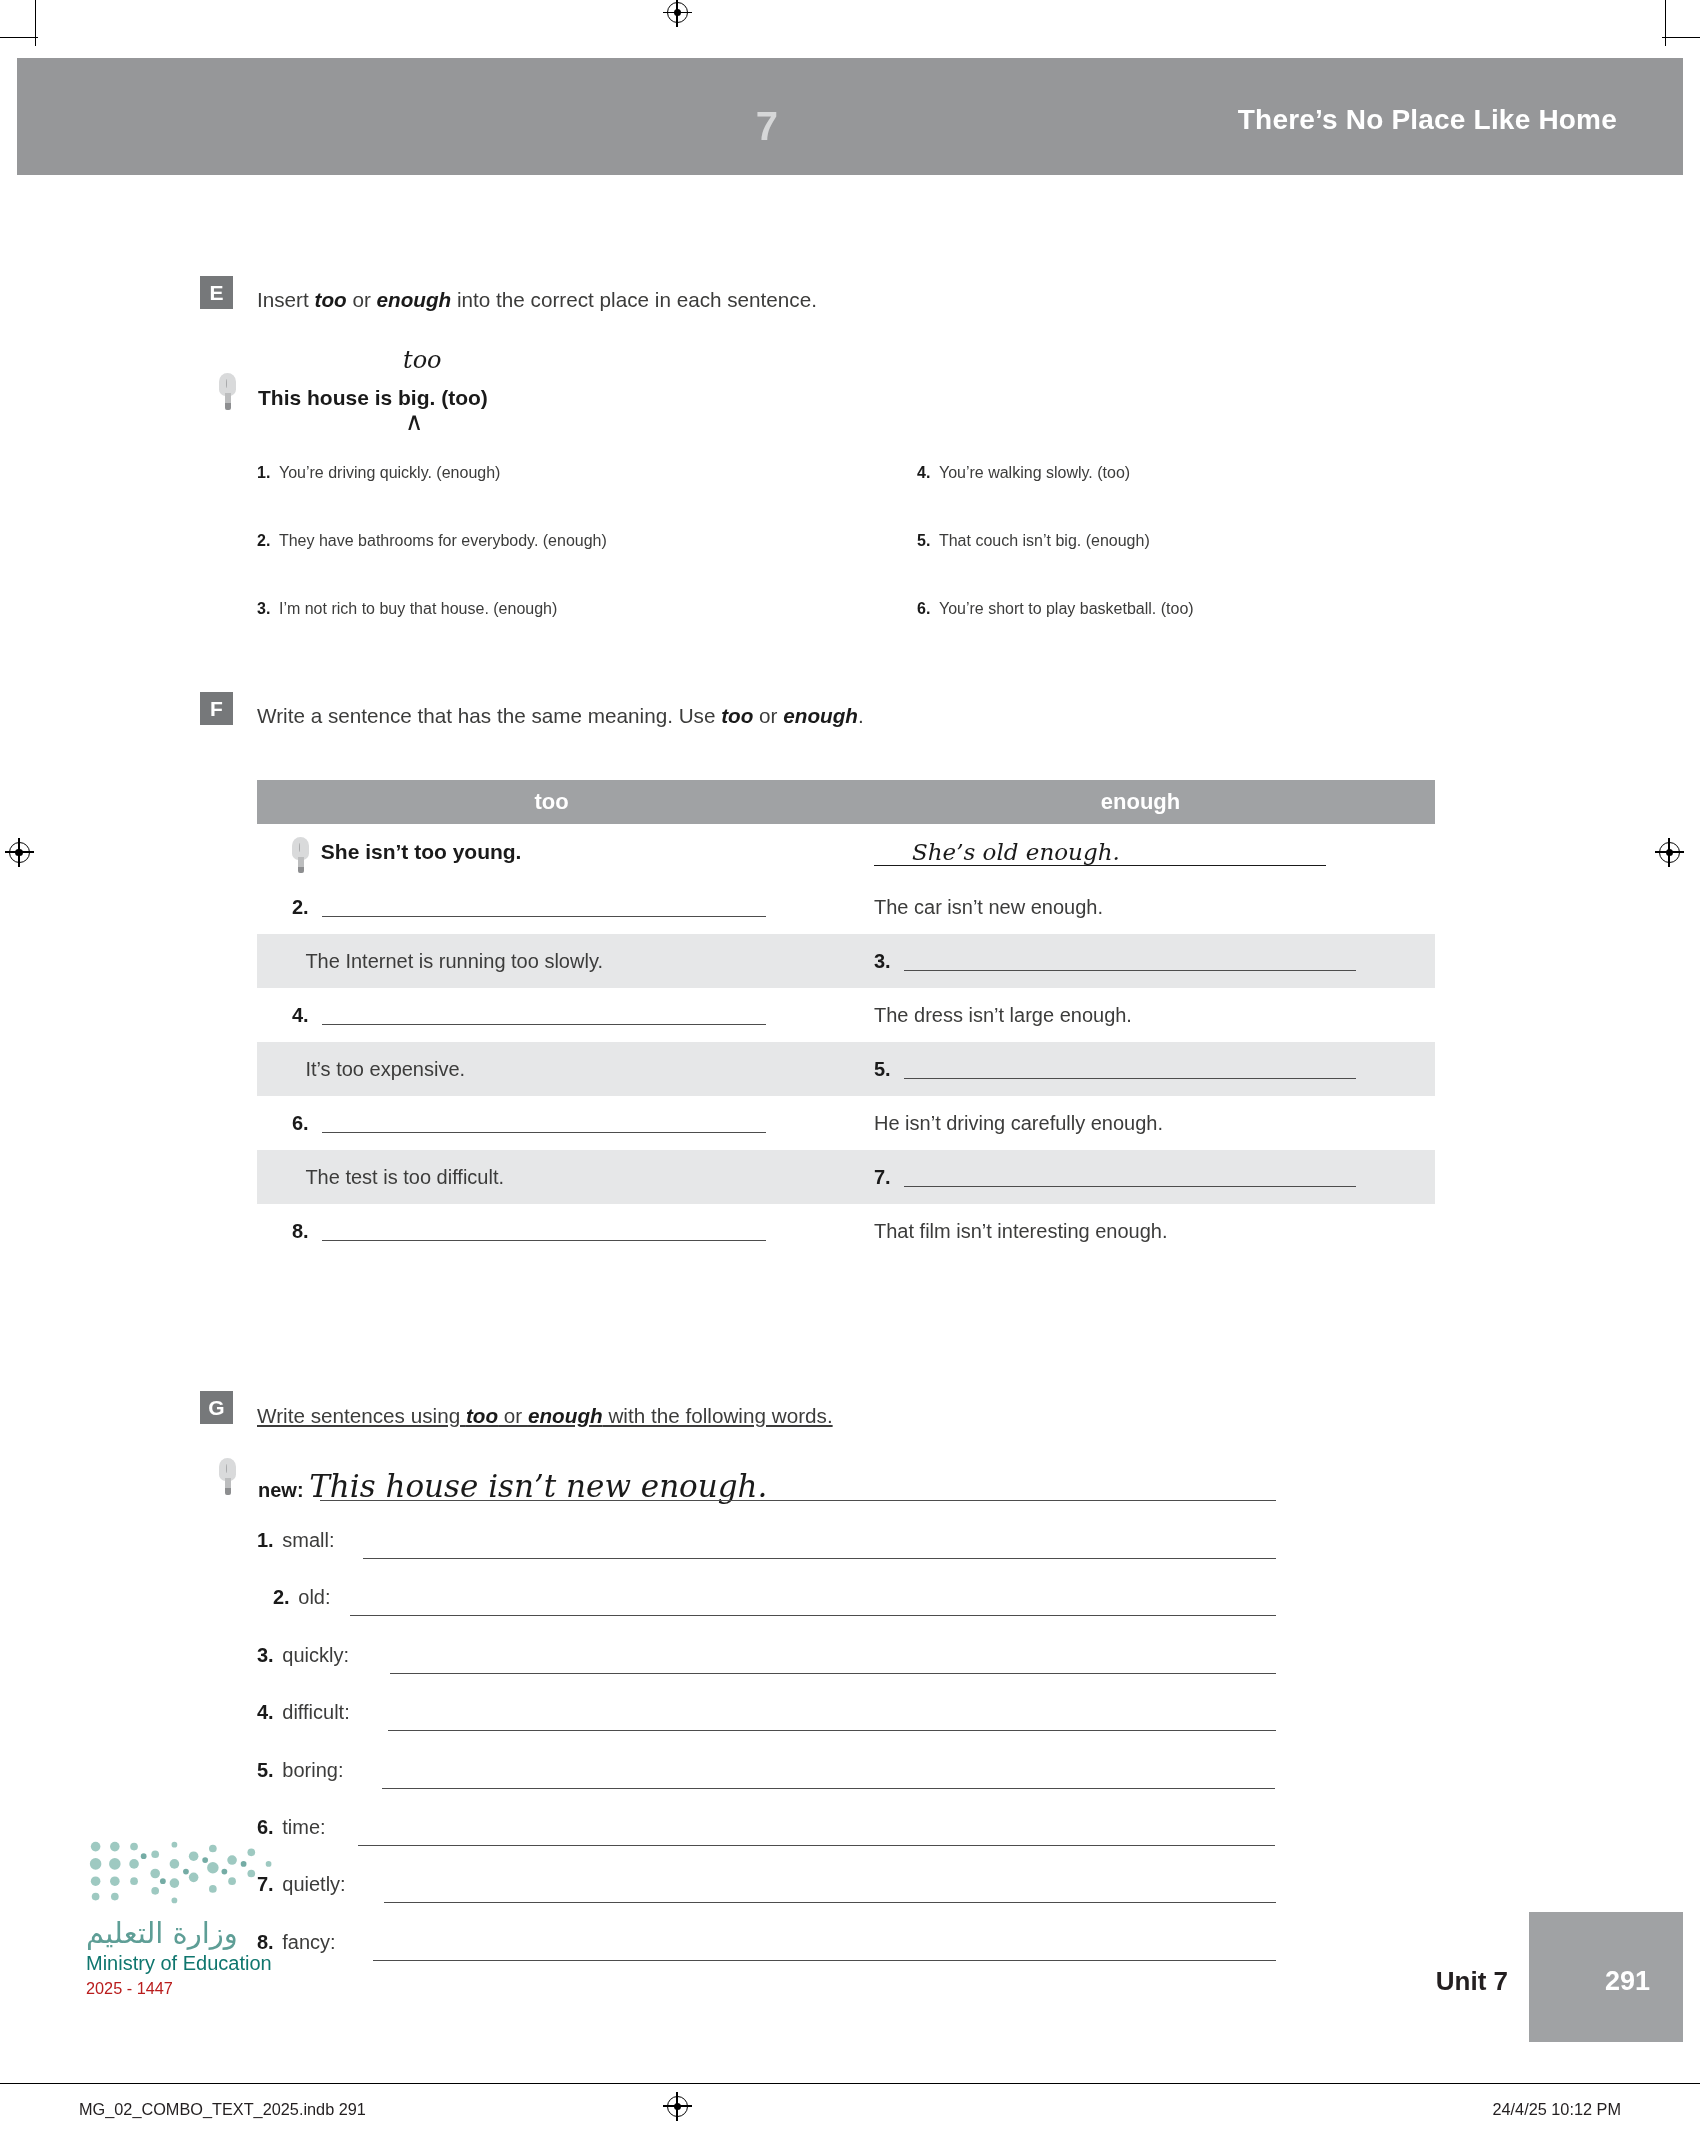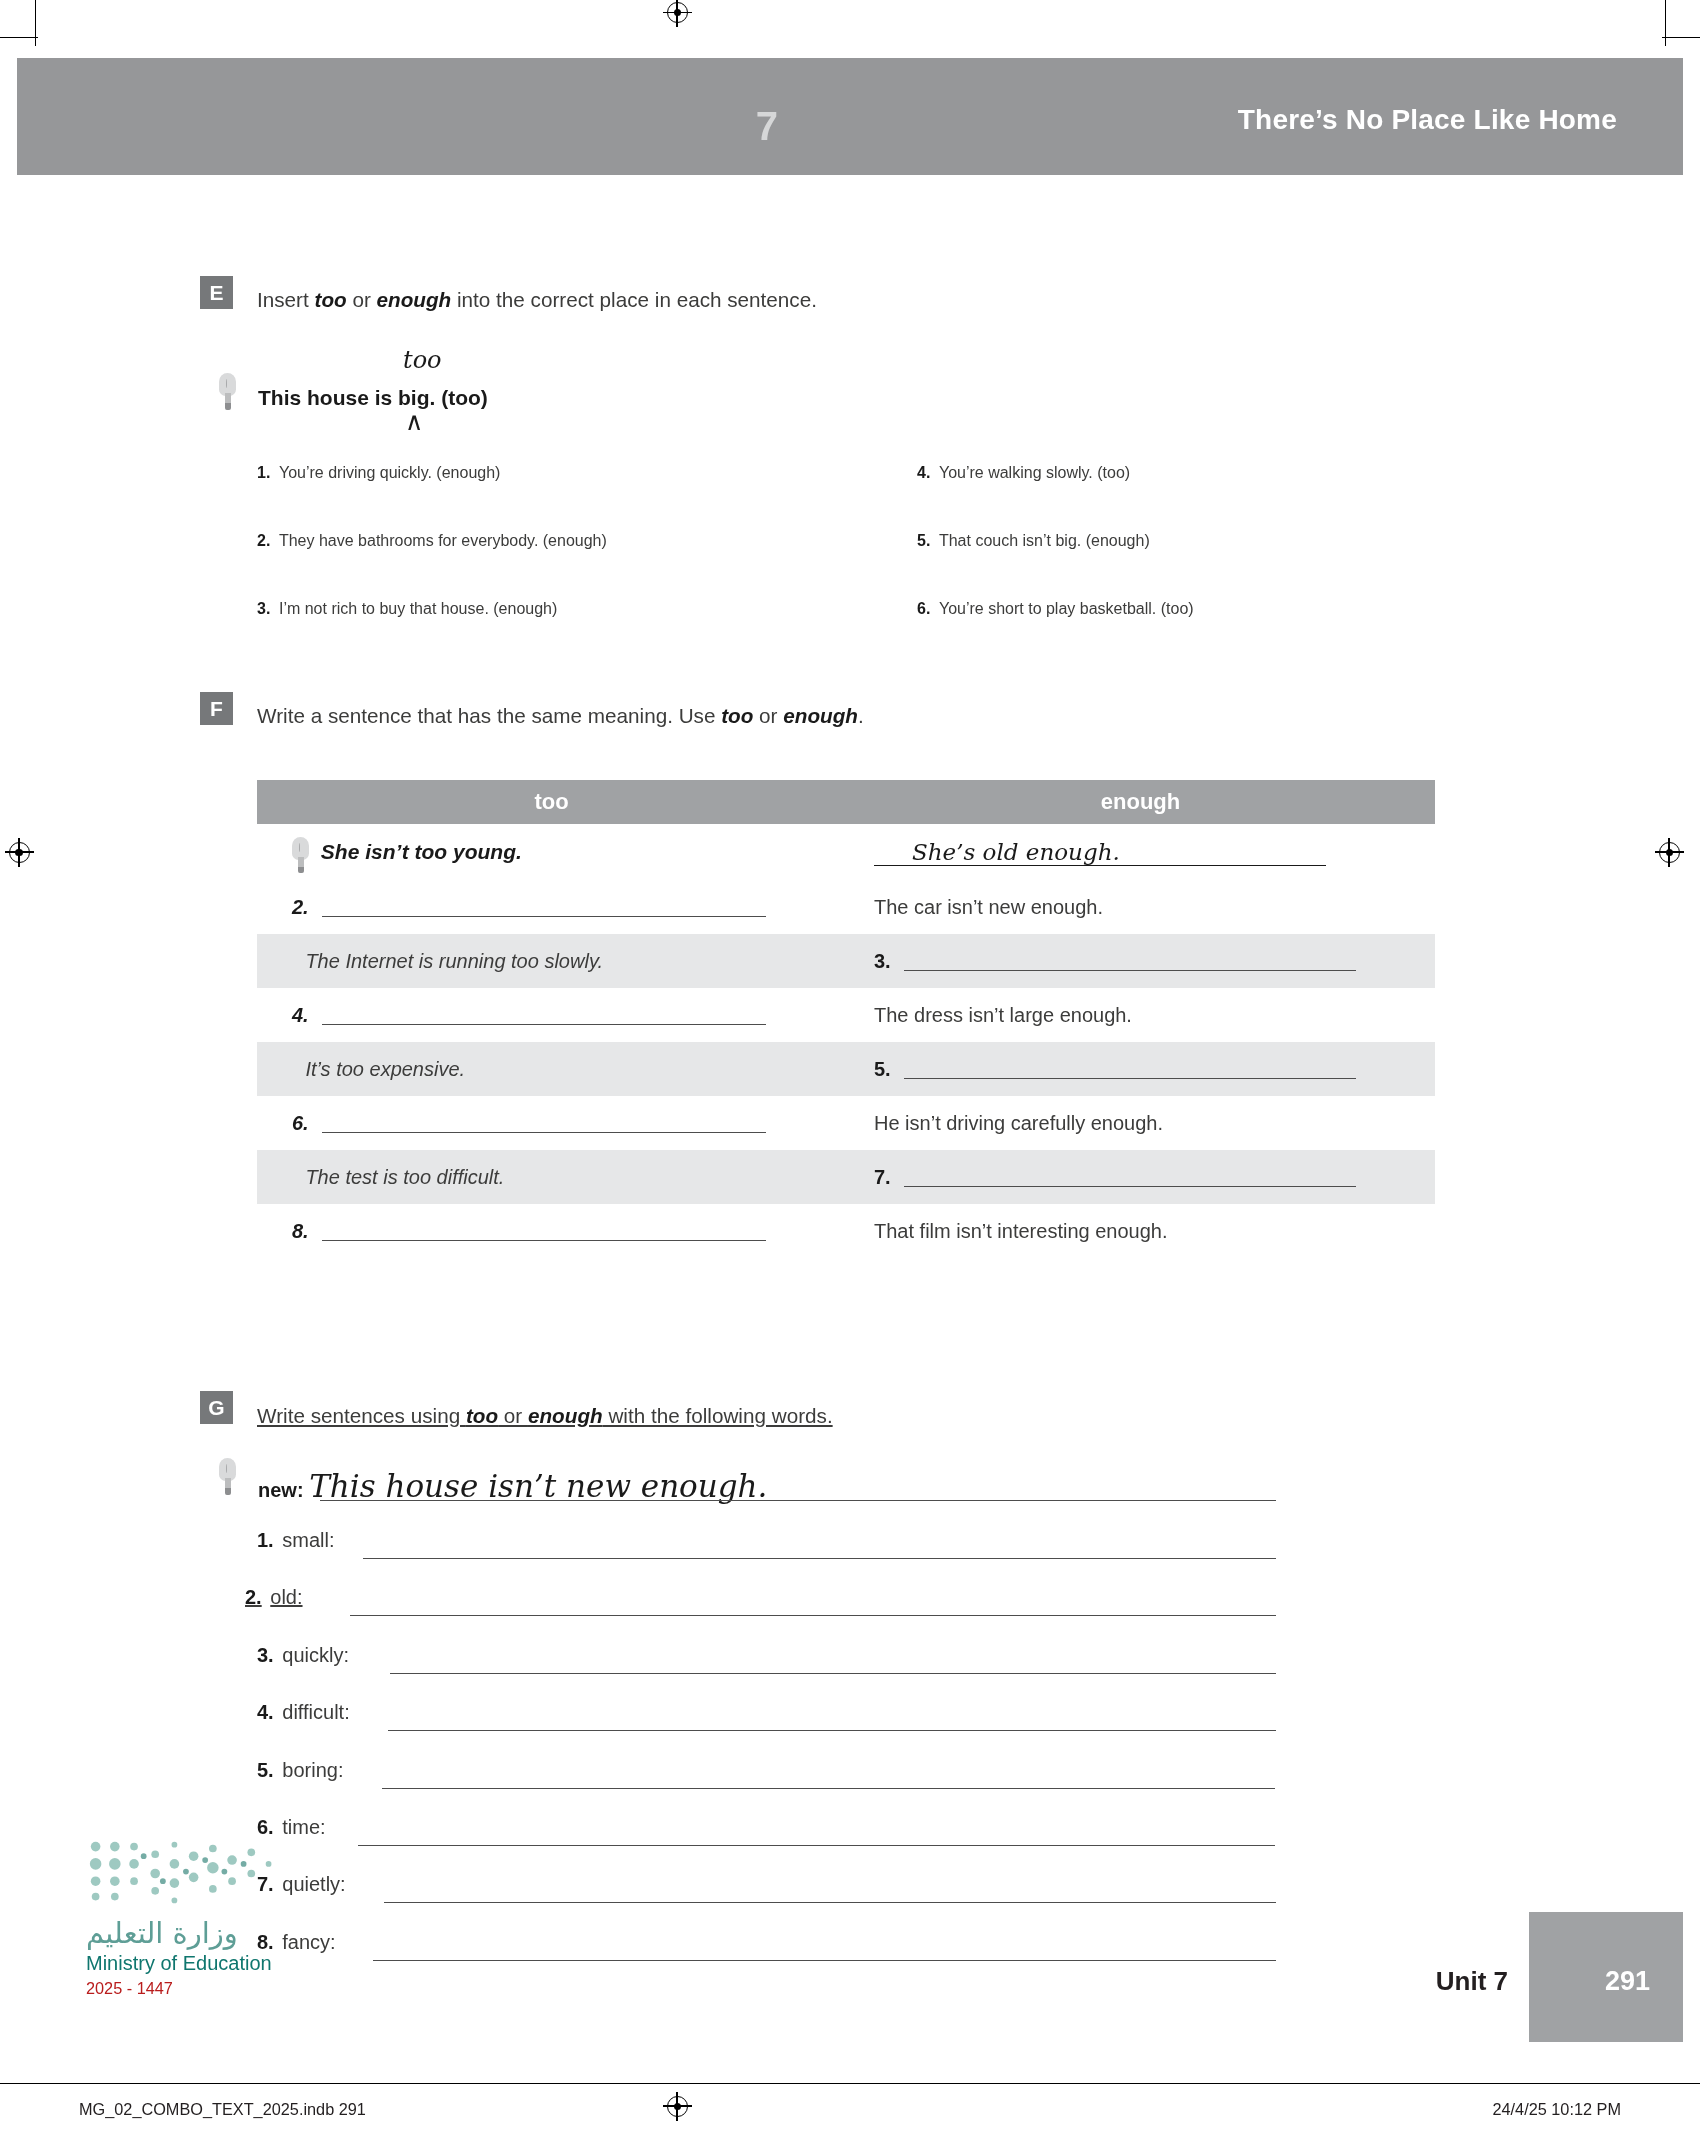--- a/index.html
+++ b/index.html
@@ -95,21 +95,21 @@
   }
   .tbl-head .c {
     flex:1; display:flex; align-items:center; justify-content:center;
   }
   .trow { display:flex; min-height:54px; align-items:center; }
   .trow.shade { background:#e6e7e8; }
   .trow .cell {
     flex:1; display:flex; align-items:center;
     padding:0 0 0 0; font-size:20px; color:#3c3c3b;
   }
-  .trow .cell.left  { padding-left:35px;font-style:italic; }
+  .trow .cell.left  { padding-left:35px; }
   .trow .cell.right { padding-left:21px; }
   .trow .num { font-weight:700; color:#1a1a1a; margin-right:13.4px; font-size:20px; }
   .blank-line {
     display:inline-block; border-bottom:1.5px solid #4d4d4d;
     height:19px; width:452px;
   }
   .blank-line.short { width:444px; }
   .ex-row .ans-wrap { display:inline-block; width:452px; border-bottom:1.5px solid #1a1a1a; }
   .ex-row .ans-text { font-size:23px; padding-left:38px; }
 
@@ -338,21 +338,21 @@
   <span class="w">new:</span>
   <span class="hand" style="font-size:31px;">This house isn’t new enough.</span>
 </div>
 <div class="gline" style="left:320px; top:1499px; width:956px;"></div>
 
 <div class="gitem" style="left:257px; top:1529px;">
   <span class="n">1.</span><span>small:</span>
 </div>
 <div class="gline" style="left:363px; top:1557px; width:913px;"></div>
 
-<div class="gitem" style="left:245px; top:1586px;text-decoration:underline;">
+<div class="gitem" style="left:273px; top:1586px;">
   <span class="n">2.</span><span>old:</span>
 </div>
 <div class="gline" style="left:350px; top:1614px; width:926px;"></div>
 
 <div class="gitem" style="left:257px; top:1644px;">
   <span class="n">3.</span><span>quickly:</span>
 </div>
 <div class="gline" style="left:390px; top:1672px; width:886px;"></div>
 
 <div class="gitem" style="left:257px; top:1701px;">

